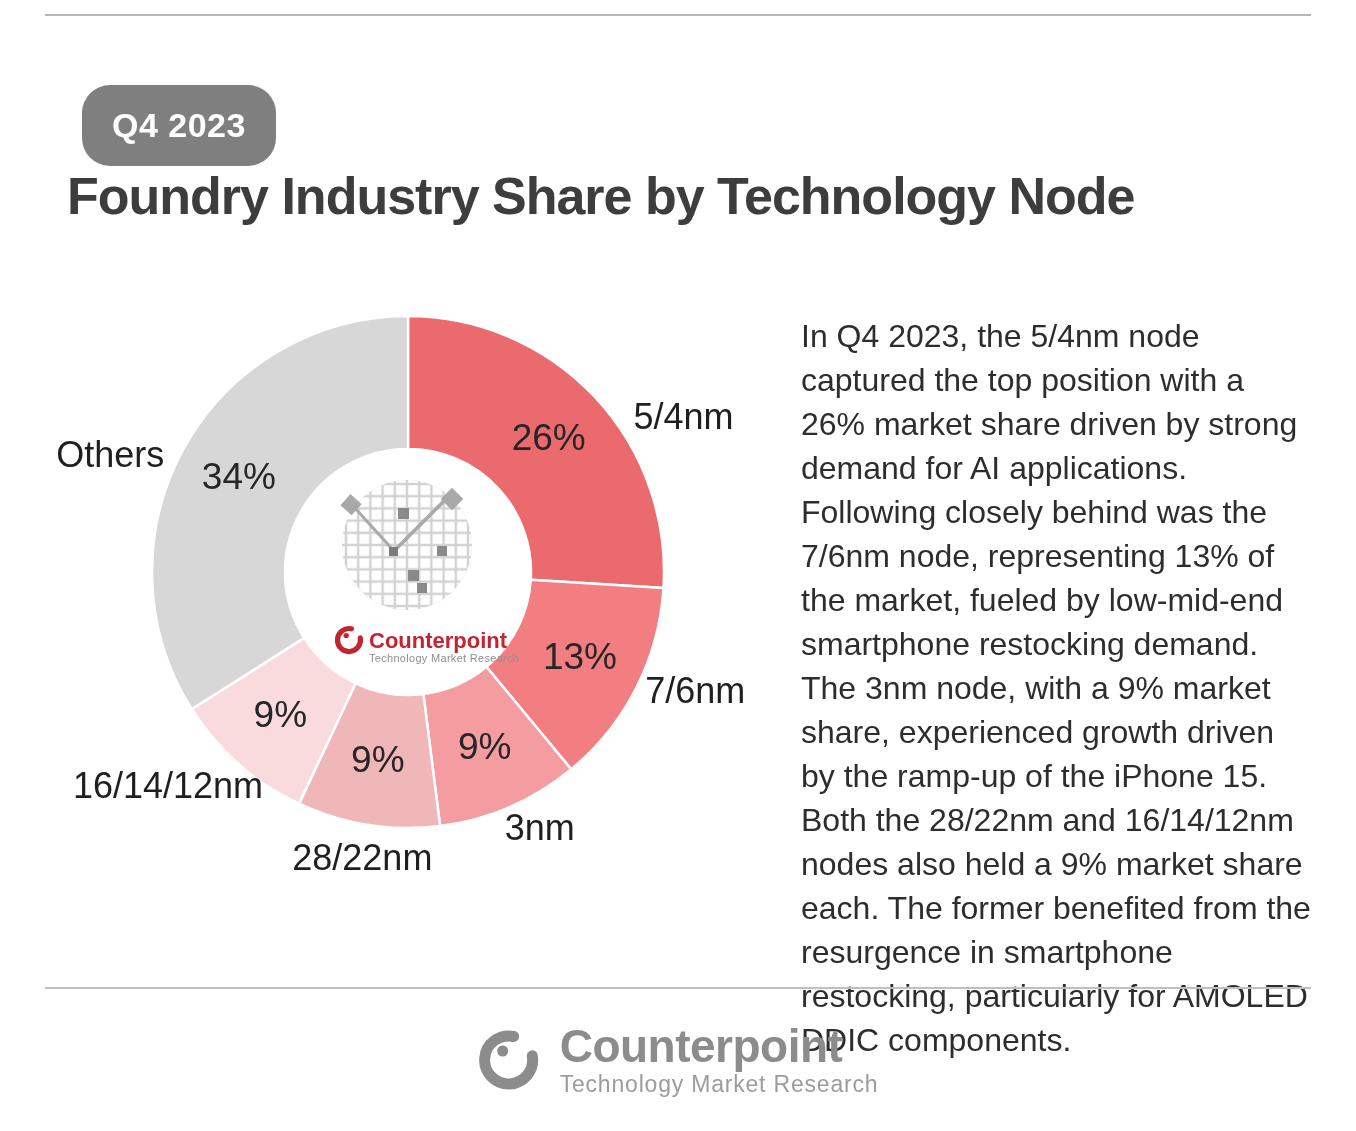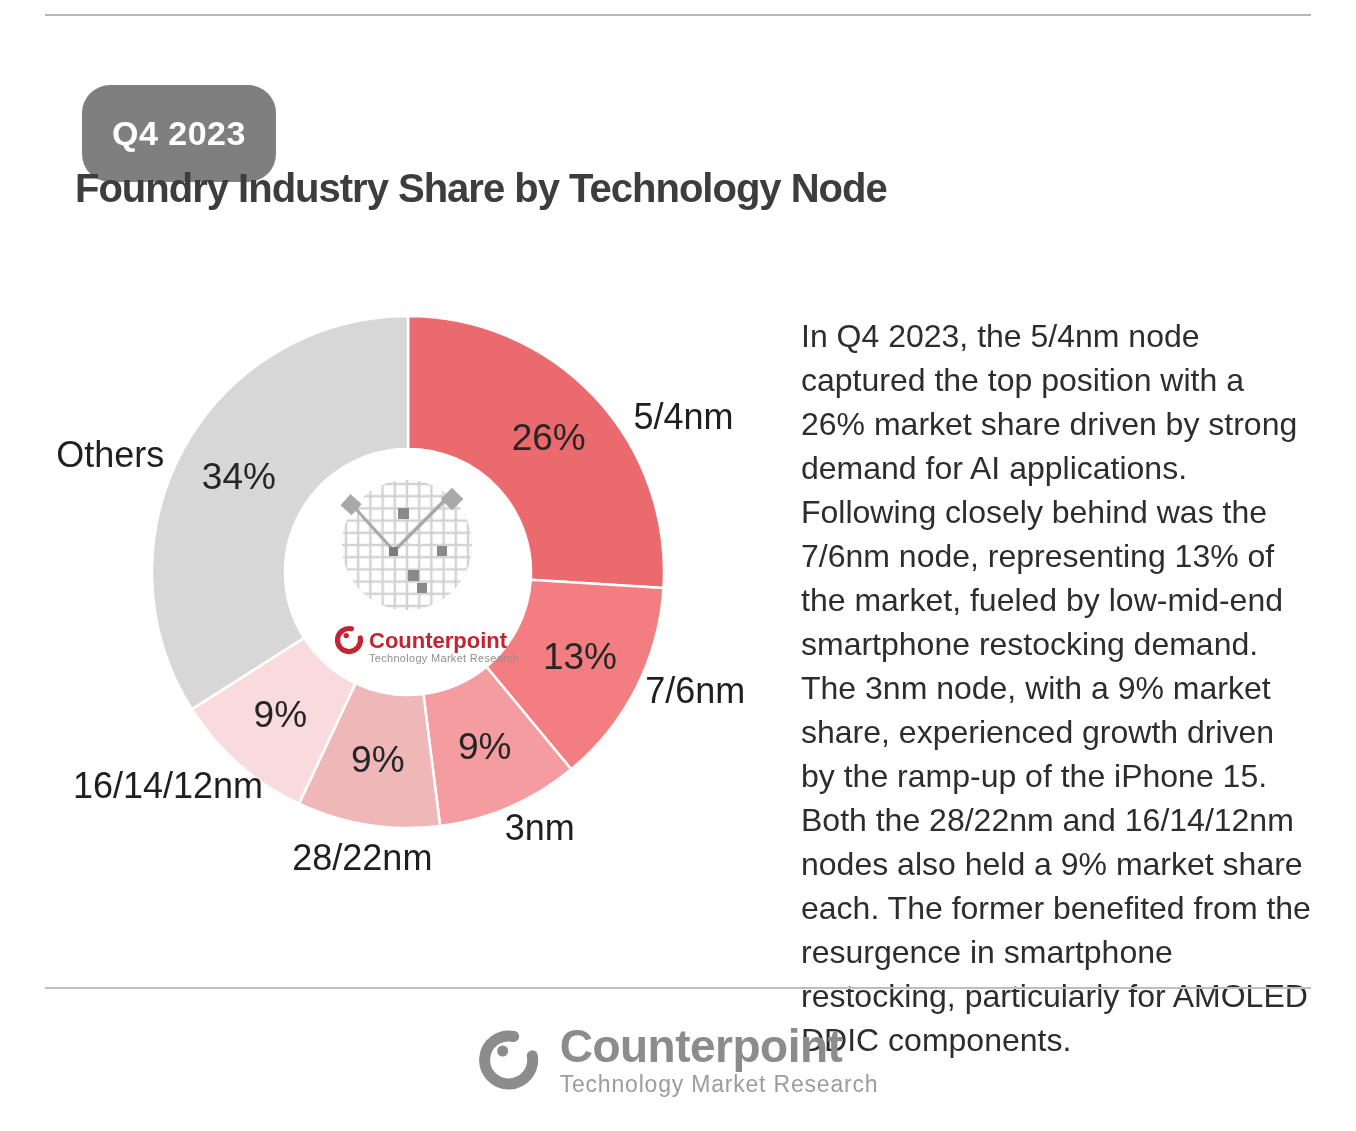--- a/index.html
+++ b/index.html
@@ -1,24 +1,24 @@
 <!DOCTYPE html>
 <html><head>
 <meta charset="utf-8">
 <style>
   html,body{margin:0;padding:0;background:#fff;overflow:hidden;}
   .canvas{position:relative;width:1356px;height:1131px;background:#ffffff;
           font-family:"Liberation Sans",sans-serif;color:#2e2e2e;}
   .rule{position:absolute;left:45px;right:45px;height:2px;background:#b7b7b7;}
   .rule.top{top:14px;}
   .rule.bottom{top:987px;background:#bfbfbf;}
-  .badge{position:absolute;left:82px;top:85px;height:73px;padding:12px 30px;
+  .badge{position:absolute;left:82px;top:85px;height:73px;padding:4px 30px;
          background:#7f7f7f;border-radius:28px;display:flex;align-items:center;justify-content:flex-end;}
   .badge span{color:#ffffff;font-size:34px;font-weight:700;letter-spacing:0.5px;}
-  .page-title{position:absolute;left:75px;top:166px;font-size:40px;font-weight:700;
+  .page-title{position:absolute;left:67px;top:166px;font-size:52px;font-weight:700;
               color:#3d3d3d;letter-spacing:-1px;white-space:nowrap;}
   .chart-wrap{position:absolute;left:20px;top:295px;width:760px;height:610px;}
   .pct-label{font-size:37px;fill:#262626;}
   .cat-label{font-size:36px;fill:#1f1f1f;}
   .center-brand-text{font-size:22px;font-weight:700;fill:#c32431;}
   .center-brand-tag{font-size:11px;fill:#8f8f8f;letter-spacing:0.3px;}
   .description{position:absolute;left:801px;top:314px;width:512px;
                font-size:32px;line-height:44px;color:#2d2d2d;}
   .footer-brand{position:absolute;left:50%;top:1022px;transform:translateX(-50%);
                 display:flex;align-items:center;gap:18px;}

